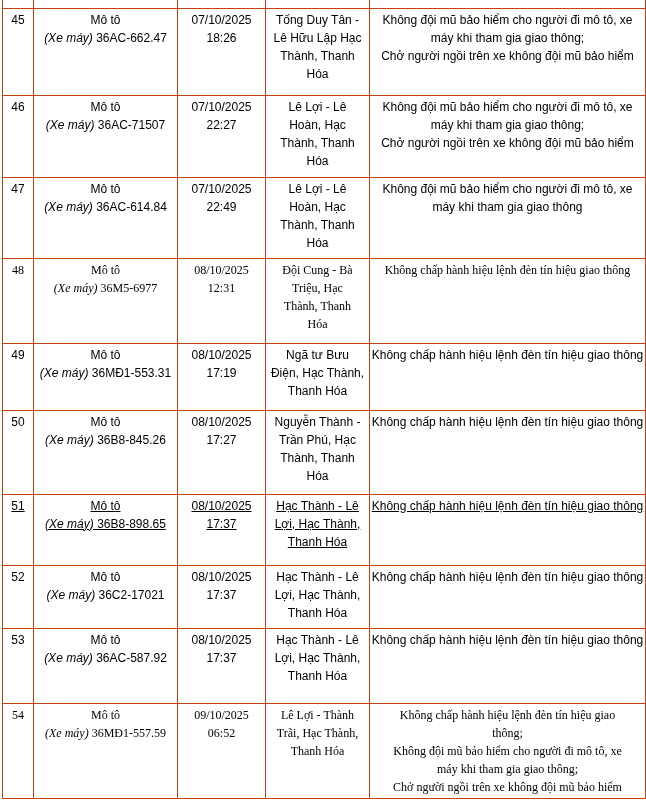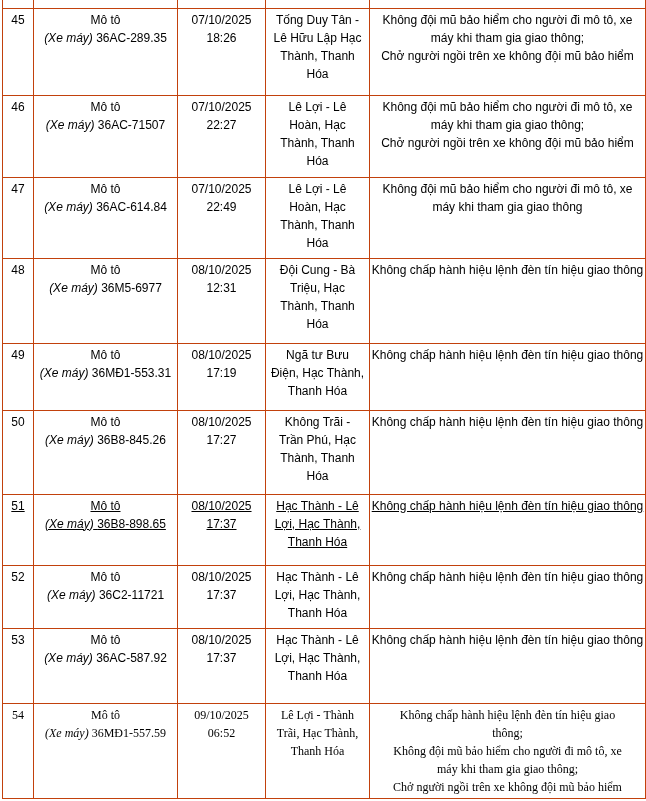--- a/index.html
+++ b/index.html
@@ -30,21 +30,21 @@
     padding: 2px 1px;
     line-height: 18px;
     overflow: hidden;
   }
   tr.cut { height: 8px; }
   tr.cut td { border-top: none; padding: 0; }
 
   tbody tr:nth-child(2)  { height: 87px; }
   tbody tr:nth-child(3)  { height: 82px; }
   tbody tr:nth-child(4)  { height: 81px; margin-left: 35px; }
-  tbody tr:nth-child(5)  { height: 85px; }
+  tbody tr:nth-child(5)  { height: 85px; font-family: Liberation Serif, serif; }
   tbody tr:nth-child(6)  { height: 67px; }
   tbody tr:nth-child(7)  { height: 84px; }
   tbody tr:nth-child(8)  { height: 71px; text-decoration: underline; }
   tbody tr:nth-child(9)  { height: 63px; }
   tbody tr:nth-child(10) { height: 75px; }
   tbody tr:nth-child(11) { height: 94px; font-family: Liberation Serif, serif; }
 
   .line { white-space: nowrap; }
   .wrapline { white-space: nowrap; }
   .subtype { font-style: italic; }
@@ -67,21 +67,21 @@
       <td></td>
       <td></td>
       <td></td>
     </tr>
   <tr class="row">
         <td>
           <div class="line">45</div>
         </td>
         <td>
           <div class="line">Mô tô</div>
-          <div class="line"><span class="subtype">(Xe máy)</span> <span class="plate">36AC-289.35</span></div>
+          <div class="line"><span class="subtype">(Xe máy)</span> <span class="plate">36AC-662.47</span></div>
         </td>
         <td>
           <div class="line">07/10/2025</div>
           <div class="line">18:26</div>
         </td>
         <td>
           <div class="wrapline">Tống Duy Tân -</div>
           <div class="wrapline">Lê Hữu Lập Hạc</div>
           <div class="wrapline">Thành, Thanh</div>
           <div class="wrapline">Hóa</div>
@@ -188,21 +188,21 @@
         </td>
         <td>
           <div class="line">Mô tô</div>
           <div class="line"><span class="subtype">(Xe máy)</span> <span class="plate">36B8-845.26</span></div>
         </td>
         <td>
           <div class="line">08/10/2025</div>
           <div class="line">17:27</div>
         </td>
         <td>
-          <div class="wrapline">Không Trãi -</div>
+          <div class="wrapline">Nguyễn Thành -</div>
           <div class="wrapline">Trần Phú, Hạc</div>
           <div class="wrapline">Thành, Thanh</div>
           <div class="wrapline">Hóa</div>
         </td>
         <td>
           <div class="wrapline">Không chấp hành hiệu lệnh đèn tín hiệu giao thông</div>
         </td>
       </tr>
       <tr class="row">
         <td>
@@ -224,21 +224,21 @@
         <td>
           <div class="wrapline">Không chấp hành hiệu lệnh đèn tín hiệu giao thông</div>
         </td>
       </tr>
       <tr class="row">
         <td>
           <div class="line">52</div>
         </td>
         <td>
           <div class="line">Mô tô</div>
-          <div class="line"><span class="subtype">(Xe máy)</span> <span class="plate">36C2-11721</span></div>
+          <div class="line"><span class="subtype">(Xe máy)</span> <span class="plate">36C2-17021</span></div>
         </td>
         <td>
           <div class="line">08/10/2025</div>
           <div class="line">17:37</div>
         </td>
         <td>
           <div class="wrapline">Hạc Thành - Lê</div>
           <div class="wrapline">Lợi, Hạc Thành,</div>
           <div class="wrapline">Thanh Hóa</div>
         </td>

